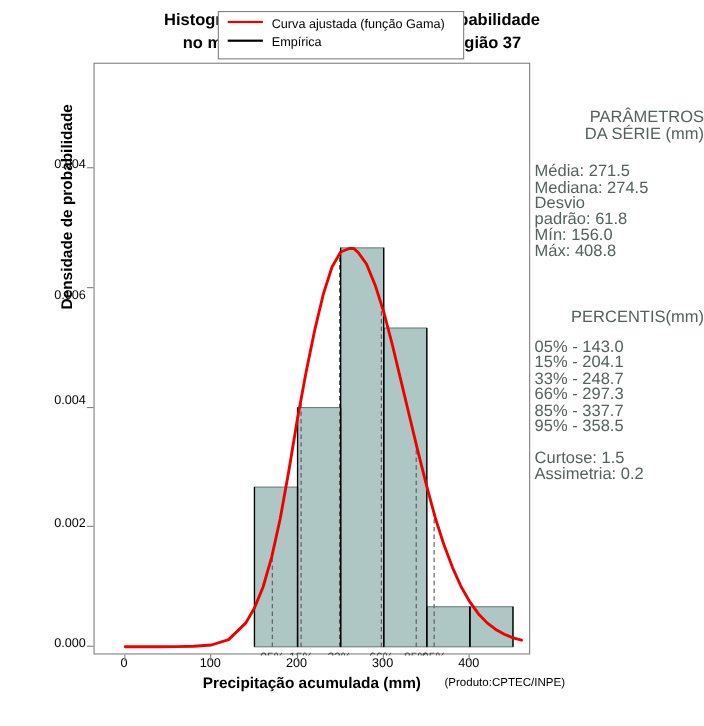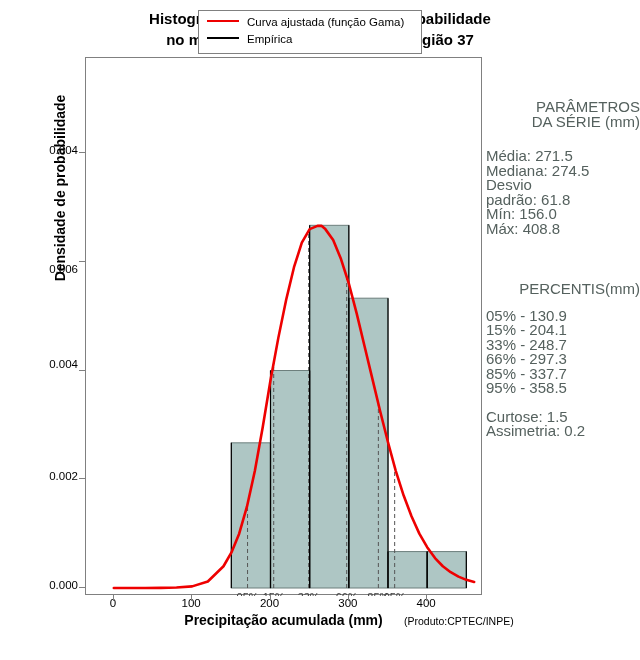--- a/index.html
+++ b/index.html
@@ -246,21 +246,21 @@
         <div class="kv">Mediana:  274.5</div>
         <div class="kv">Desvio</div>
         <div class="kv">padrão:  61.8</div>
         <div class="kv">Mín:  156.0</div>
         <div class="kv">Máx:  408.8</div>
       </div>
     <div class="gap-lg"></div>
     <div class="hdr">PERCENTIS(mm)</div>
     <div class="gap-sm"></div>
     <div class="block" id="percentis-list">
-        <div class="kv">05% -  130.9</div>
+        <div class="kv">05% -  143.0</div>
         <div class="kv">15% -  204.1</div>
         <div class="kv">33% -  248.7</div>
         <div class="kv">66% -  297.3</div>
         <div class="kv">85% -  337.7</div>
         <div class="kv">95% -  358.5</div>
       </div>
     <div class="gap-sm"></div>
     <div class="block" id="stats-list">
         <div class="kv">Curtose:  1.5</div>
         <div class="kv">Assimetria:  0.2</div>

